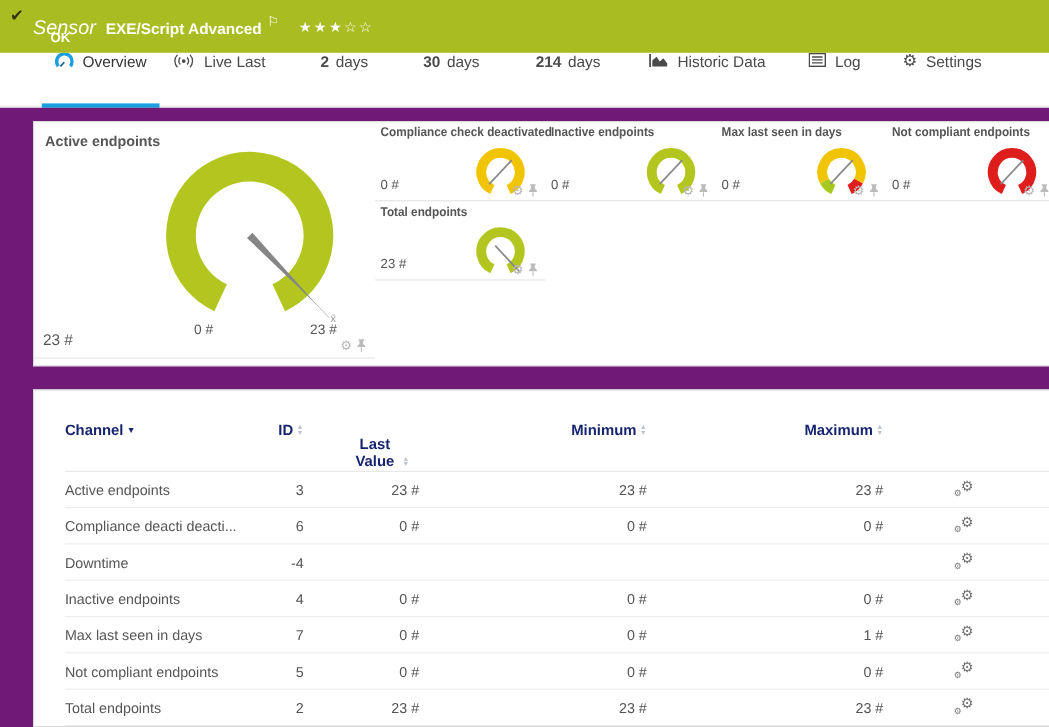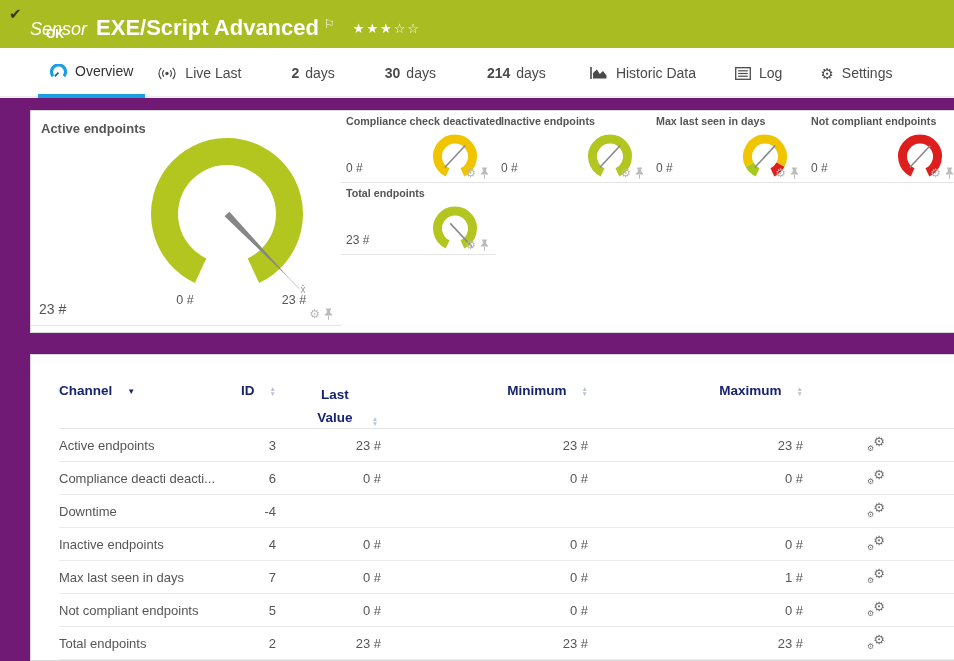--- a/index.html
+++ b/index.html
@@ -5,28 +5,28 @@
   *{box-sizing:border-box;margin:0;padding:0}
   html,body{width:954px;height:661px;overflow:hidden}
   body{font-family:"Liberation Sans","DejaVu Sans",sans-serif;background:#fff;position:relative}
   svg text{font-family:"Liberation Sans","DejaVu Sans",sans-serif}
 
   
   .topbar{height:48px;background:#a9bd23;color:#fff;position:relative}
   .check{position:absolute;left:9px;top:5px;font-size:15px;color:#33370f;font-weight:bold}
   .title-line{position:absolute;left:30px;top:15px;display:flex;align-items:baseline}
   .kind{font-style:italic;font-size:18px;margin-right:9px}
-  .sensor-title{font-weight:bold;font-size:22px}
+  .sensor-title{font-weight:bold;font-size:14px}
   .flag{font-size:12px;margin-left:5px;position:relative;top:-7px}
   .stars{margin-left:18px;font-size:13px;letter-spacing:2px;position:relative;top:-2px;cursor:pointer}
   .status{position:absolute;left:46px;top:27px;font-size:12px;font-weight:bold}
 
   
   .tabbar{height:50px;border-bottom:2px solid #ececec;display:flex;align-items:stretch;padding-left:38px;background:#fff}
-  .tab{display:flex;align-items:center;gap:8px;padding:0 12px;font-size:14px;color:#4a4a4a;cursor:pointer;margin-bottom:-2px;white-space:nowrap}
+  .tab{display:flex;gap:8px;padding:0 12px;font-size:14px;color:#4a4a4a;cursor:pointer;margin-bottom:-2px;white-space:nowrap}
   .tab.active{border-bottom:4px solid #1b9fe0;color:#333}
   .tab .num{font-weight:bold;margin-right:-2px}
   .tab .gear-glyph{font-size:15px;color:#4a4a4a;line-height:15px}
   .ml26{margin-left:26px}.ml27{margin-left:27px}.ml20{margin-left:20px}.ml15{margin-left:15px}.ml14{margin-left:14px}
 
   
   .content{position:absolute;top:98px;left:0;right:0;bottom:0;background:#701a75;padding:12px 0 0 30px}
   .card{background:#fff;border:1px solid #d9d9d9;width:940px}
 
   
@@ -42,24 +42,24 @@
   .tile-s{position:relative;border-bottom:1px solid #e3e3e3;padding:4px 0 0 5px}
   .ts-title{font-size:11.5px;font-weight:bold;color:#555;white-space:nowrap;transform:scaleX(.93);transform-origin:0 0}
   .ts-svg{position:absolute;left:87px;top:20px}
   .ts-value{position:absolute;left:5px;bottom:7px;font-size:12px;color:#555}
   .tile-s .tile-icons{right:7px;bottom:3px}
 
   
   .card.table{height:307px;padding-left:28px}
   .thead,.trow{display:grid;grid-template-columns:172px 45px 105px 207px 215px 1fr}
   .thead{padding-top:28px;height:74px;border-bottom:1px solid #e6e6e6;font-size:13.5px;font-weight:bold;color:#17246f}
-  .th{display:flex;align-items:flex-start;justify-content:flex-end;gap:15px;cursor:pointer}
+  .th{display:flex;align-items:flex-start;justify-content:flex-end;gap:3px;cursor:pointer}
   .th.left{justify-content:flex-start}
   .th.center{justify-content:center;align-items:flex-end;padding-left:34px}
-  .th-wrap{display:inline-block;width:44px;white-space:normal;text-align:center;line-height:23px}
+  .th-wrap{display:inline-block;width:44px;white-space:normal;text-align:center;line-height:16px}
   .sort-stack{display:flex;flex-direction:column;font-size:6.5px;line-height:4.5px;color:#bcc4cf;padding-top:4px}
   .th.center .sort-stack{padding:0 0 3px 0}
   .sort-desc{font-size:8px;color:#17246f;padding-top:4px}
   .trow{height:33px;align-items:center;border-bottom:1px solid #ececec;font-size:13px;color:#555}
   .td.r{text-align:right}
   .td.icon-cell{padding-left:64px}
   .chan-edit{position:relative;display:inline-block;width:18px;height:16px;color:#707070;cursor:pointer}
   .chan-edit .g1{position:absolute;right:0;top:-1px;font-size:13px;line-height:13px}
   .chan-edit .g2{position:absolute;left:0;bottom:-1px;font-size:8px;line-height:8px}
 </style>

